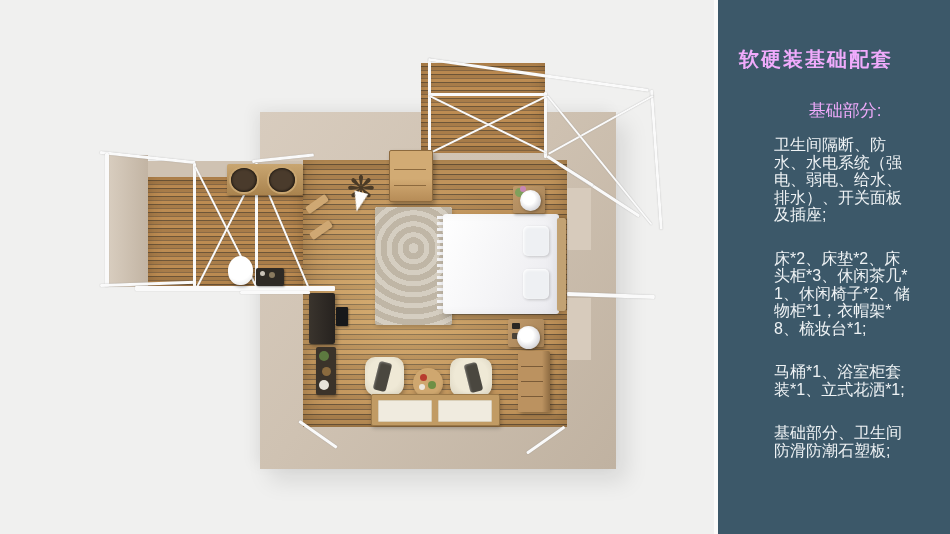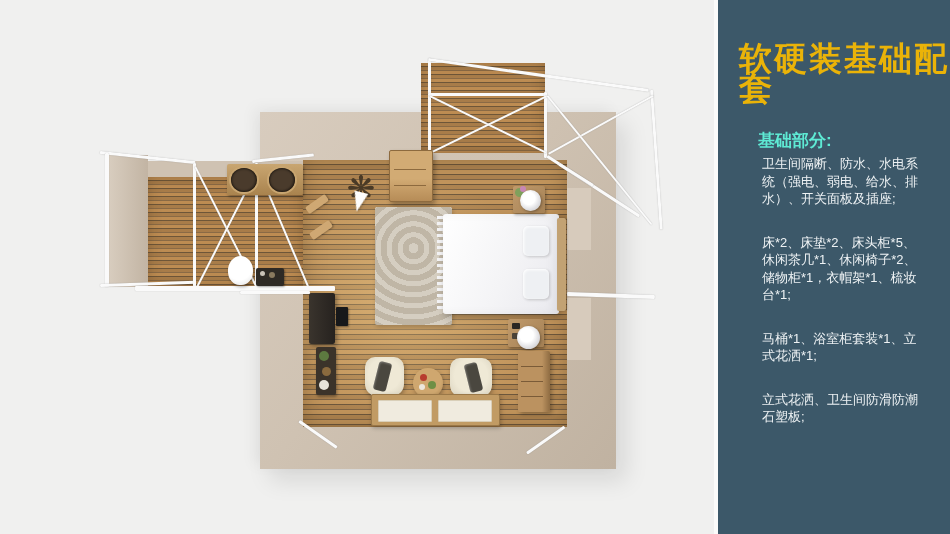--- a/index.html
+++ b/index.html
@@ -109,26 +109,26 @@
     box-shadow:1px 2px 3px rgba(0,0,0,.3);
   }
   .laundry{left:256px;top:268px;width:28px;height:18px;background:#2e2a25;border-radius:2px;box-shadow:1px 1px 2px rgba(0,0,0,.35);}
   
   .divider{position:absolute;left:714px;top:0;width:4px;height:534px;background:#fbfbfa;}
   .sidebar{
     position:absolute;left:718px;top:0;width:232px;height:534px;
     background:#3c5869;color:#ffffff;
   }
   .sidebar h1{
-    margin:44px 0 0 21px;font-size:33px;line-height:30px;font-weight:bold;letter-spacing:2px;color:#eab308;
+    margin:44px 0 0 21px;font-size:20px;line-height:30px;font-weight:bold;letter-spacing:2px;color:#f0abfc;
   }
   .sections{margin:27px 14px 0 40px;width:174px;}
   .section{margin:0 0 26px 0;}
-  .section h3{margin:0 0 5px 0;font-size:17px;line-height:19px;font-weight:bold;color:#5eead4;}
-  .section p{margin:4px;font-size:13px;line-height:17.5px;color:#eef2f4;word-break:break-all;}
+  .section h3{margin:0 0 5px 0;font-size:17px;line-height:19px;font-weight:normal;color:#f0abfc;text-align:center;}
+  .section p{margin:16px;font-size:16px;line-height:17.5px;color:#eef2f4;word-break:break-all;}
 </style>
 </head>
 <body>
 
 <div class="stage">
 
   <div class="plan">
 
     <div class="abs building"></div>
     <div class="abs room-floor"></div>
@@ -243,23 +243,23 @@
 
   <div class="divider"></div>
   <aside class="sidebar">
     <h1>软硬装基础配套</h1>
     <div class="sections">
       <div class="section">
         <h3>基础部分:</h3>
         <p>卫生间隔断、防水、水电系统（强电、弱电、给水、排水）、开关面板及插座;</p>
       </div>
       <div class="section">
-        <p>床*2、床垫*2、床头柜*5、休闲茶几*1、休闲椅子*2、储物柜*1，衣帽架*1、梳妆台*1;</p>
+        <p>床*2、床垫*2、床头柜*3、休闲茶几*1、休闲椅子*2、储物柜*1，衣帽架*8、梳妆台*1;</p>
       </div>
       <div class="section">
         <p>马桶*1、浴室柜套装*1、立式花洒*1;</p>
       </div>
       <div class="section">
-        <p>立式花洒、卫生间防滑防潮石塑板;</p>
+        <p>基础部分、卫生间防滑防潮石塑板;</p>
       </div>
     </div>
   </aside>
 </div>
 
 </body></html>

